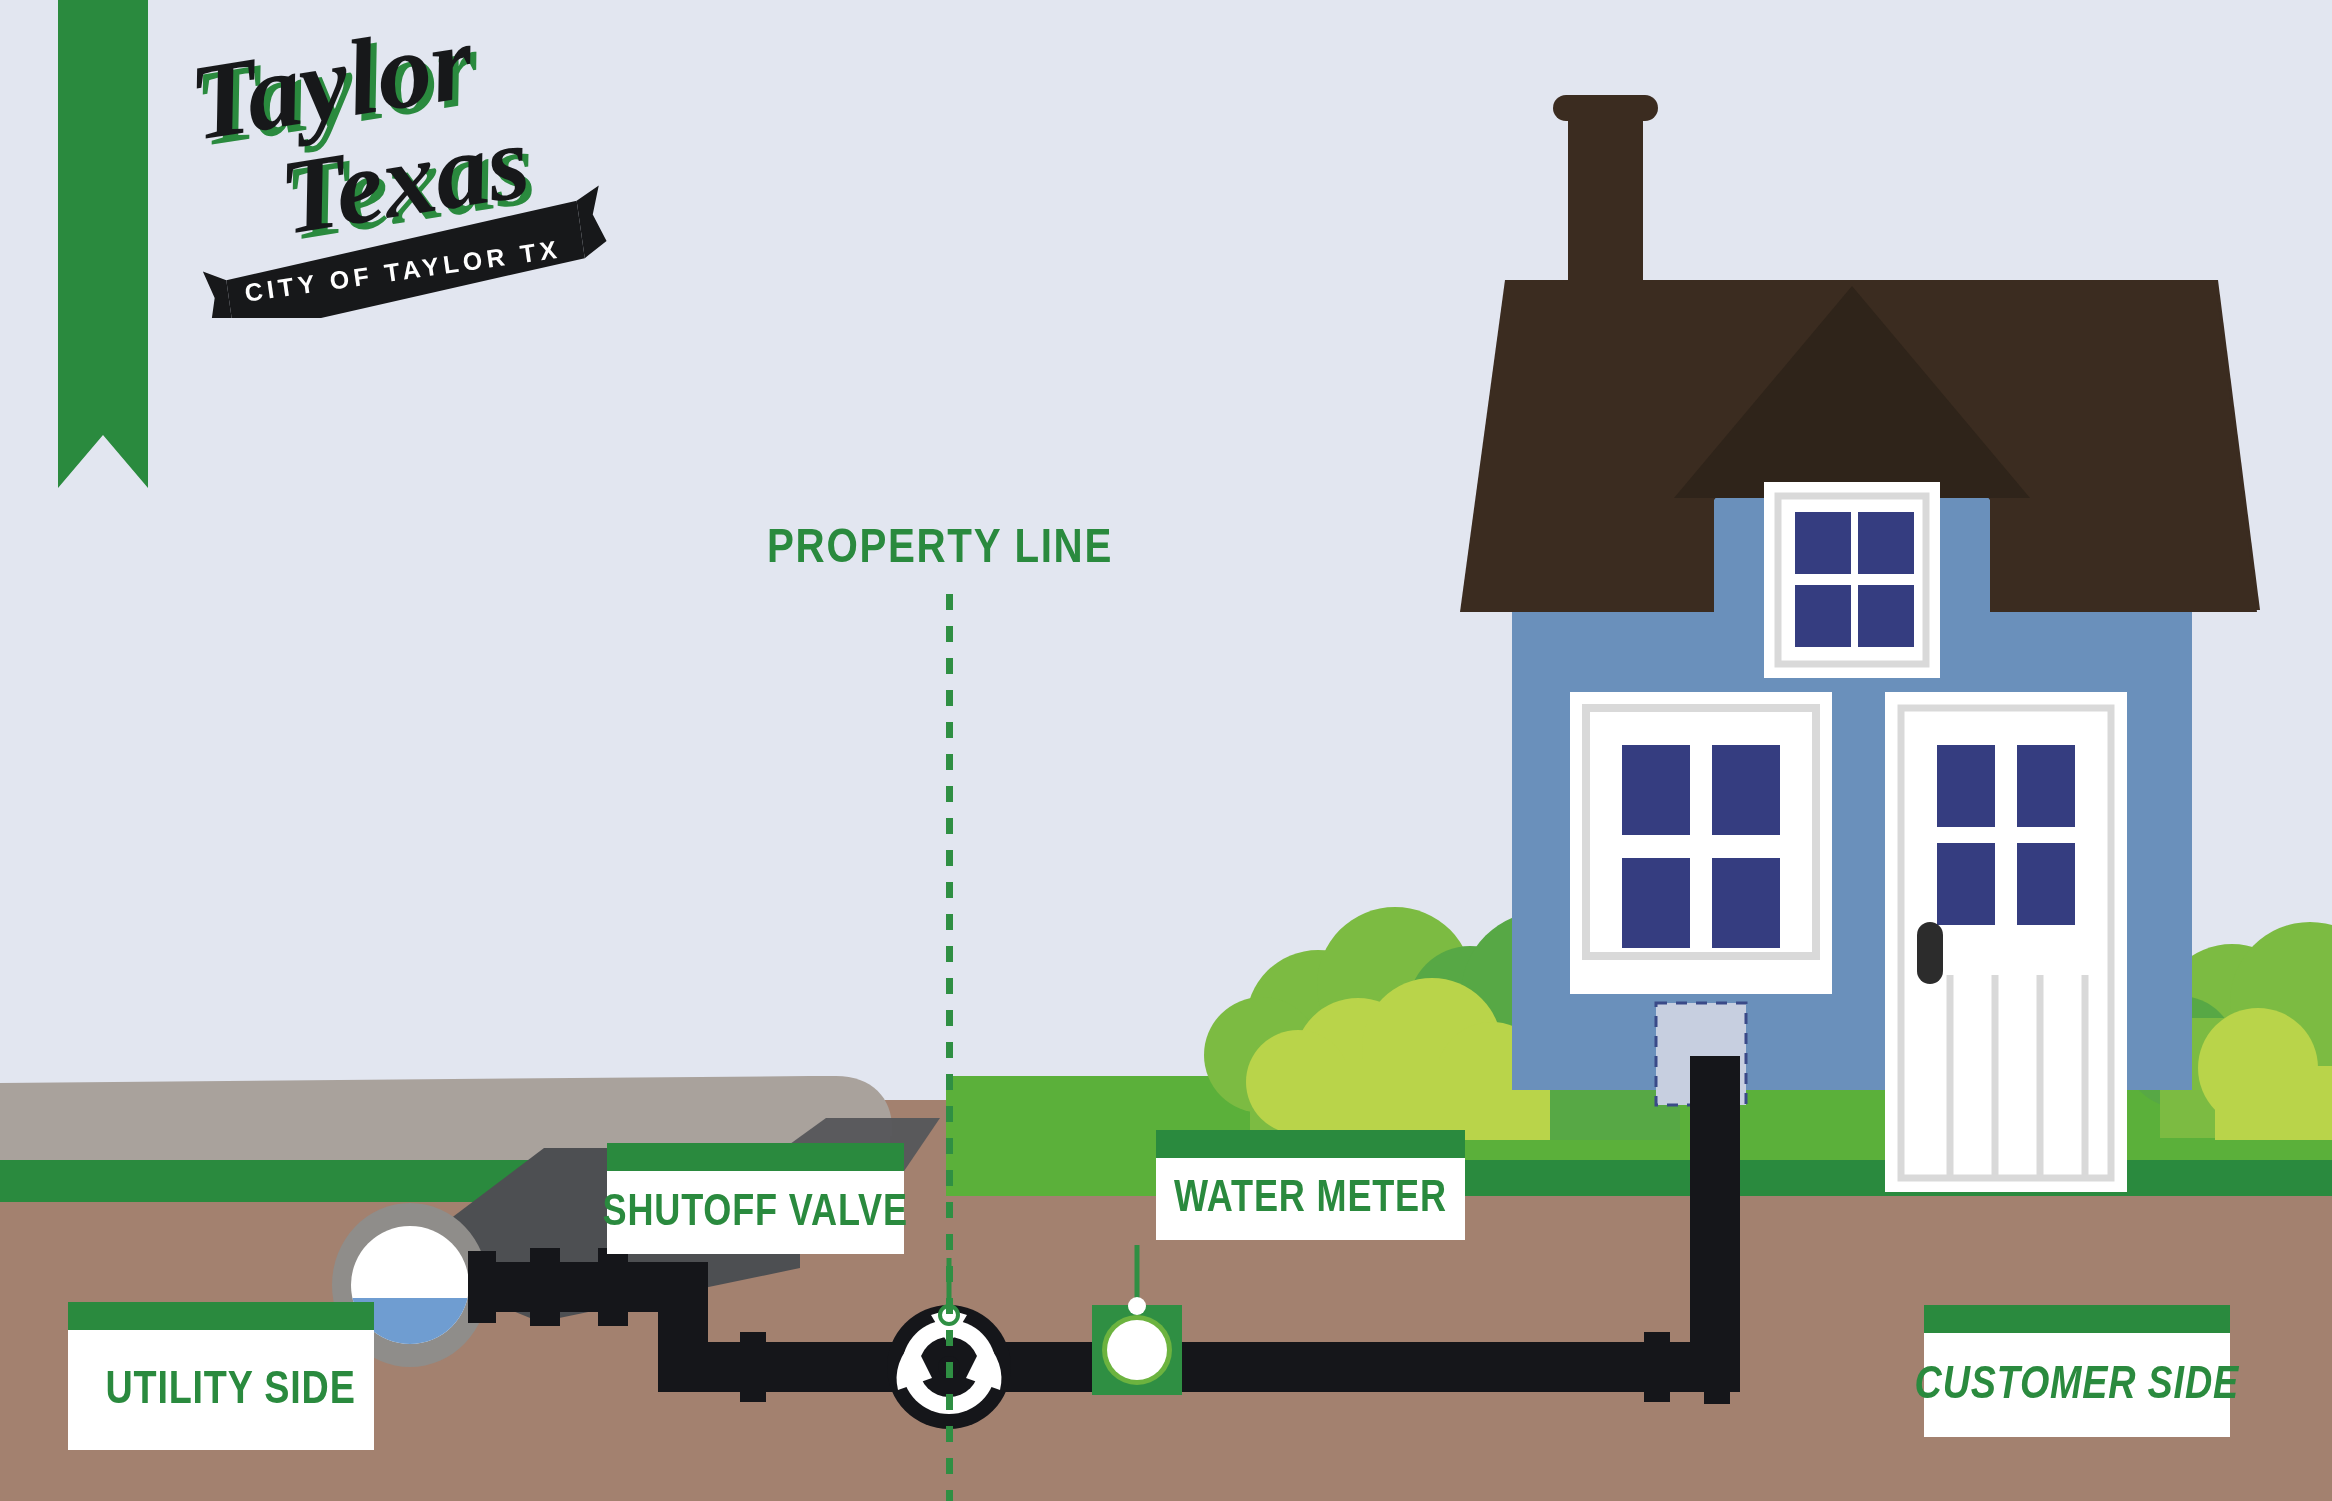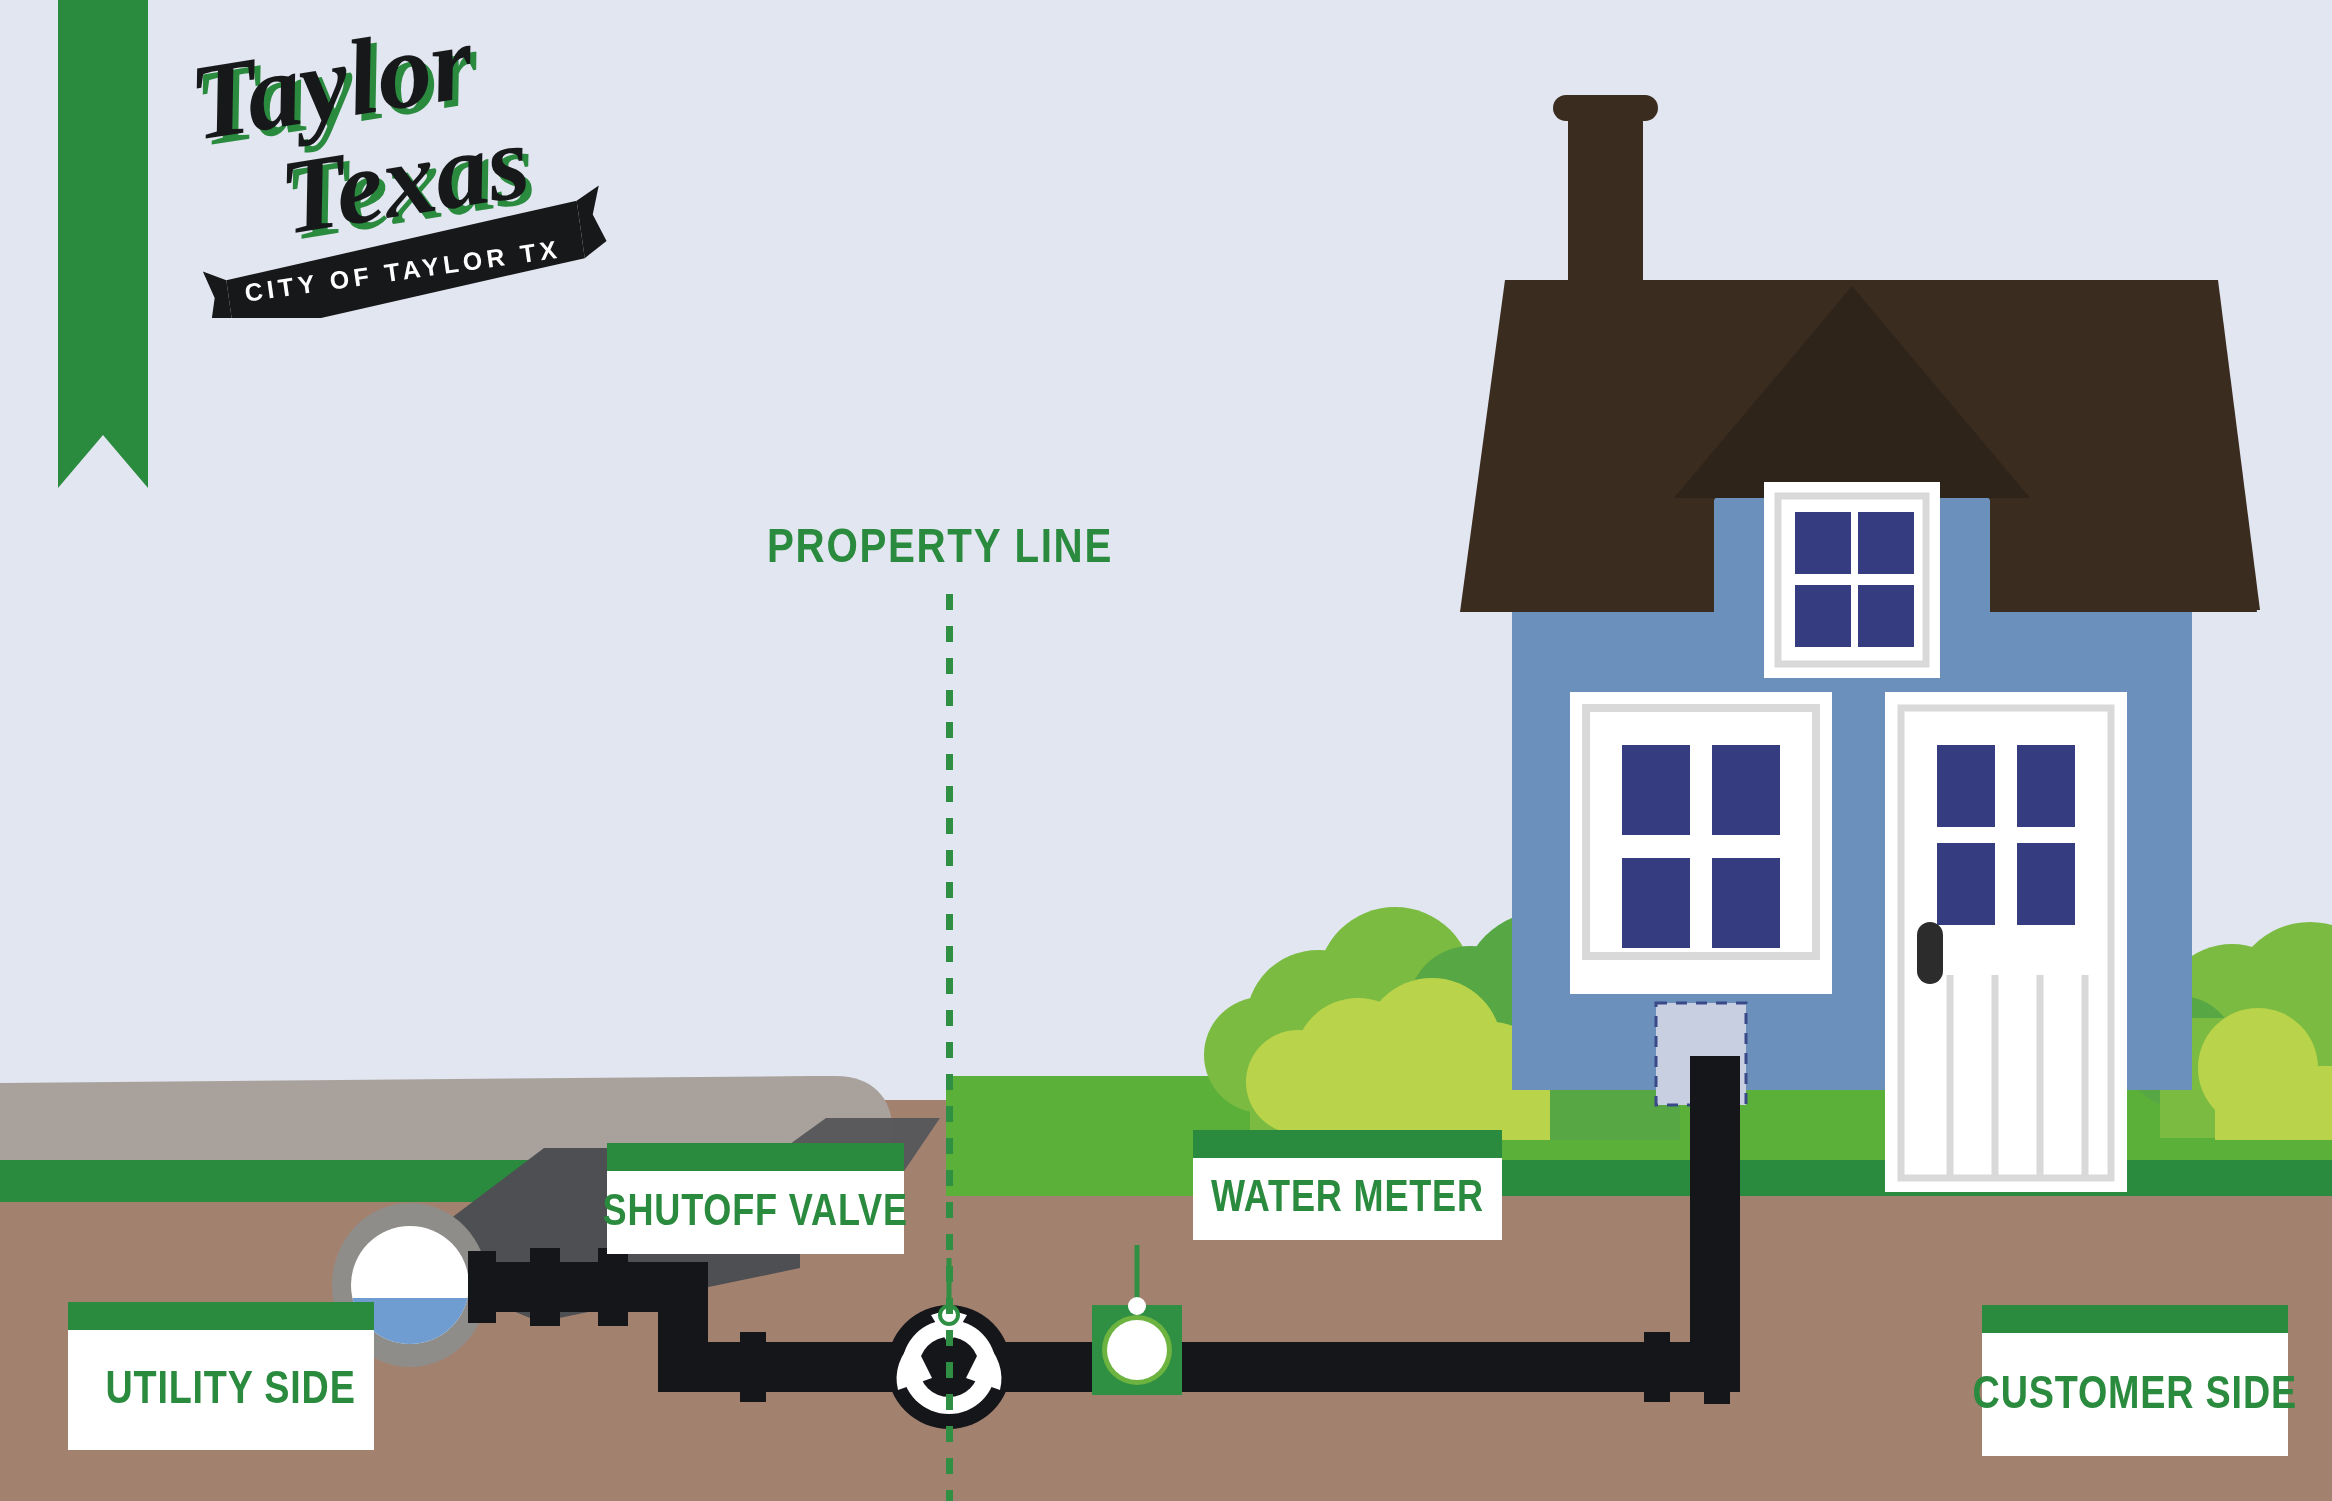--- a/index.html
+++ b/index.html
@@ -45,24 +45,24 @@
     transform:scaleX(0.82);
     transform-origin:center;
   }
 
   #lbl-utility{left:68px;top:1302px;width:306px;height:148px;padding-left:20px;}
   #lbl-utility .txt{font-size:46px;}
 
   #lbl-shutoff{left:607px;top:1143px;width:297px;height:111px;align-items:center;}
   #lbl-shutoff .txt{font-size:44px;}
 
-  #lbl-meter{left:1193px;top:1130px;width:309px;height:110px;}
+  #lbl-meter{left:1156px;top:1130px;width:309px;height:110px;}
   #lbl-meter .txt{font-size:44px;}
 
-  #lbl-customer{left:1982px;top:1305px;width:306px;height:151px;}
+  #lbl-customer{left:1924px;top:1305px;width:306px;height:132px;font-style:italic;}
   #lbl-customer .txt{font-size:46px;}
 
   #property-line-text{
     position:absolute;left:700px;top:518px;width:480px;
     text-align:center;
     color:#2a8a3e;
     font-family:"Liberation Sans Narrow","Liberation Sans",sans-serif;
     font-weight:700;
     font-size:48px;
     letter-spacing:2px;

